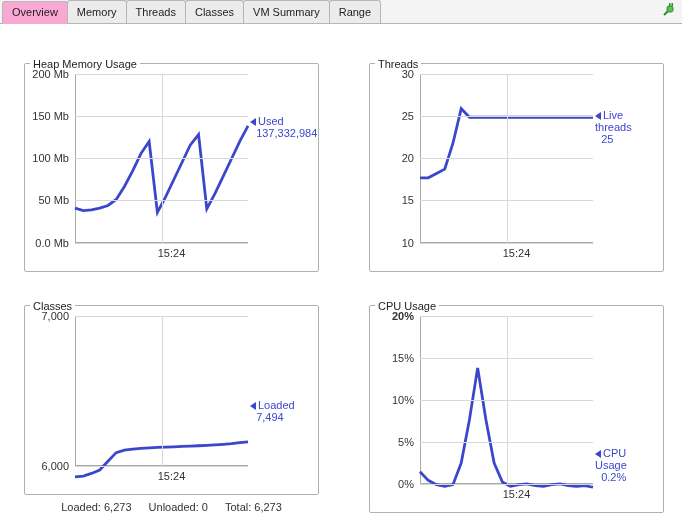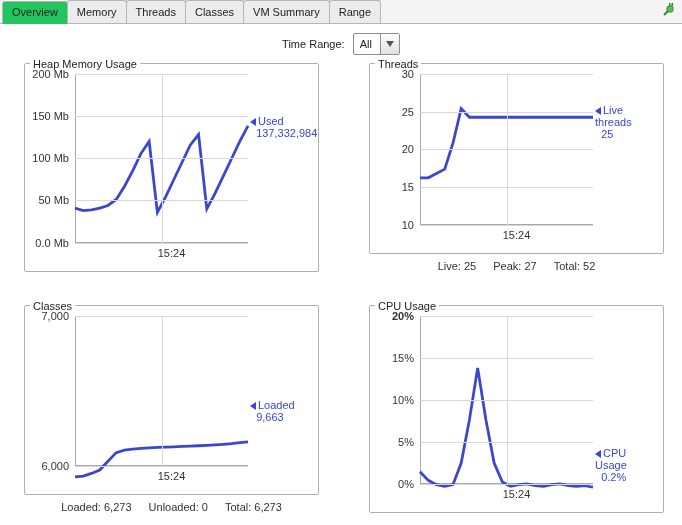--- a/index.html
+++ b/index.html
@@ -1,21 +1,21 @@
 <!DOCTYPE html>
 <html><head>
 <meta charset="utf-8">
 <style>
   html,body{margin:0;padding:0;font-family:"Segoe UI",Tahoma,Arial,sans-serif;font-size:11px;color:#222;background:#fff;}
   .root{width:682px;height:525px;position:relative;overflow:hidden;}
   
   .tabs{position:absolute;left:0;top:0;right:0;height:23px;display:flex;border-bottom:1px solid #b6b6b6;background:#f4f4f4;}
   .tab{border:1px solid #b6b6b6;border-bottom:none;background:#ececec;padding:3px 9px 3px 9px;margin-right:-1px;display:flex;align-items:center;white-space:nowrap;cursor:pointer;border-radius:3px 3px 0 0;}
   .tab:first-child{margin-left:2px;}
-  .tab.active{background:#22c55e;position:relative;top:1px;padding-top:0;}
+  .tab.active{background:#f9a8d4;position:relative;top:1px;padding-top:0;}
   .tabs-right{position:absolute;right:4px;top:3px;}
   .reconnect-icon{width:16px;height:16px;display:inline-block;}
   
   .time-row{position:absolute;left:0;top:30px;right:0;height:28px;display:flex;justify-content:center;align-items:center;gap:8px;}
   .combo{display:inline-flex;align-items:center;border:1px solid #8e8e8e;background:#fff;height:20px;border-radius:2px;}
   .combo-val{padding:0 8px 0 6px;}
   .combo-btn{border-left:1px solid #8e8e8e;width:18px;height:100%;display:flex;align-items:center;justify-content:center;background:linear-gradient(#fefefe,#e0e0e0);}
   
   .charts{position:absolute;left:24px;right:18px;top:58px;bottom:12px;display:grid;grid-template-columns:1fr 1fr;grid-template-rows:1fr 1fr;column-gap:50px;row-gap:28px;}
   .panel{display:flex;flex-direction:column;}
@@ -66,31 +66,20 @@
         <svg viewBox="0 0 16 16">
             <path d="M6 8 L2 12" stroke="#2e8b2e" stroke-width="2" fill="none"></path>
             <rect x="5" y="3" width="6" height="6" rx="2" fill="#5bbf5b" stroke="#2e8b2e"></rect>
             <rect x="7" y="0" width="1.5" height="3" fill="#2e8b2e"></rect>
             <rect x="9.5" y="0" width="1.5" height="3" fill="#2e8b2e"></rect>
           </svg>
       </span>
     </div>
   </div>
 
-  <div class="time-row">
-    <span>Time Range:</span>
-    <div class="combo">
-      <span class="combo-val">All</span>
-      <span class="combo-btn">
-        <svg width="8" height="6" viewBox="0 0 8 6">
-            <path d="M0 0 L8 0 L4 6 Z" fill="#555"></path>
-          </svg>
-      </span>
-    </div>
-  </div>
 
   <div class="charts">
 
     <div class="panel">
       <div class="panel-title">Heap Memory Usage</div>
       <div class="panel-box">
         <div class="y-axis" id="heap-y">
             <div class="y-tick" style="top: 100%;">0.0 Mb</div>
             <div class="y-tick" style="top: 75%;">50 Mb</div>
             <div class="y-tick" style="top: 50%;">100 Mb</div>
@@ -142,43 +131,38 @@
           </div>
         <div class="grid-line-h" style="top: 100%;"></div>
             <div class="grid-line-h" style="top: 75%;"></div>
             <div class="grid-line-h" style="top: 50%;"></div>
             <div class="grid-line-h" style="top: 25%;"></div>
             <div class="grid-line-h" style="top: 0%;"></div>
             <div class="grid-line-v" style="left: 50%;"></div>
           </div>
         <div class="x-tick" style="left:50%;">15:24</div>
       </div>
-      <div class="summary">
-        <span>Live: 25</span>
-        <span>Peak: 27</span>
-        <span>Total: 52</span>
-      </div>
     </div>
 
     <div class="panel">
       <div class="panel-title">Classes</div>
       <div class="panel-box">
         <div class="y-axis" id="classes-y">
             <div class="y-tick" style="top: 100%;">6,000</div>
             <div class="y-tick" style="top: 0%;">7,000</div>
           </div>
         <div class="plot-area wlegend" id="classes-plot">
           <div class="plot-border"></div>
           <svg class="series" viewBox="0 0 100 100" preserveAspectRatio="none">
               <path id="classes-path" d="M0.00 93.00 L4.76 92.50 L9.52 91.00 L14.29 89.00 L19.05 84.00 L23.81 79.00 L28.57 77.50 L33.33 77.00 L38.10 76.50 L42.86 76.20 L47.62 76.00 L52.38 75.80 L57.14 75.60 L61.90 75.40 L66.67 75.20 L71.43 75.00 L76.19 74.80 L80.95 74.50 L85.71 74.20 L90.48 73.80 L95.24 73.20 L100.00 72.70 "></path>
             </svg>
           <div class="legend-side">
             <div class="legend-item" id="classes-legend" style="top: calc(72.7% - 8px);">
               <span class="legend-arrow"></span><span>Loaded</span><br>
-              &nbsp;&nbsp;<span>9,663</span>
+              &nbsp;&nbsp;<span>7,494</span>
             </div>
           </div>
         <div class="grid-line-h" style="top: 100%;"></div>
             <div class="grid-line-h" style="top: 0%;"></div>
             <div class="grid-line-v" style="left: 50%;"></div>
           </div>
         <div class="x-tick" style="left:50%;">15:24</div>
       </div>
       <div class="summary">
         <span>Loaded: 6,273</span>

